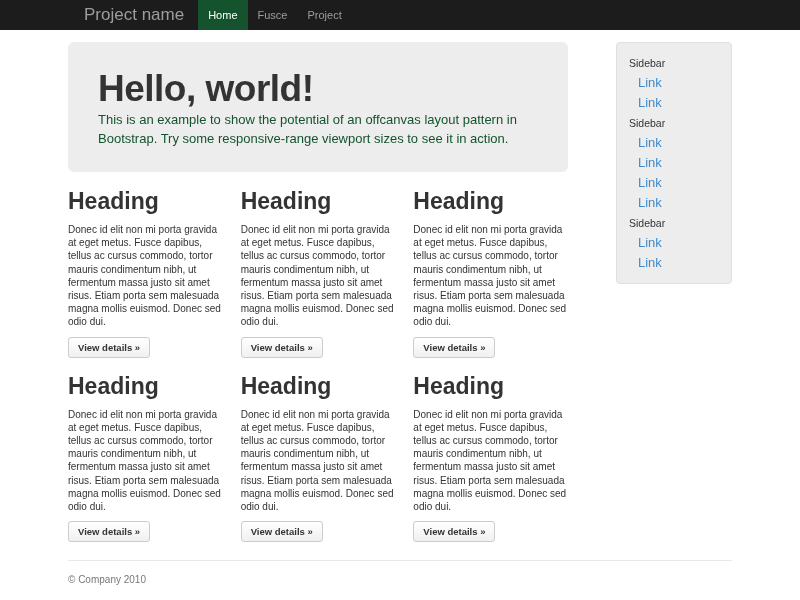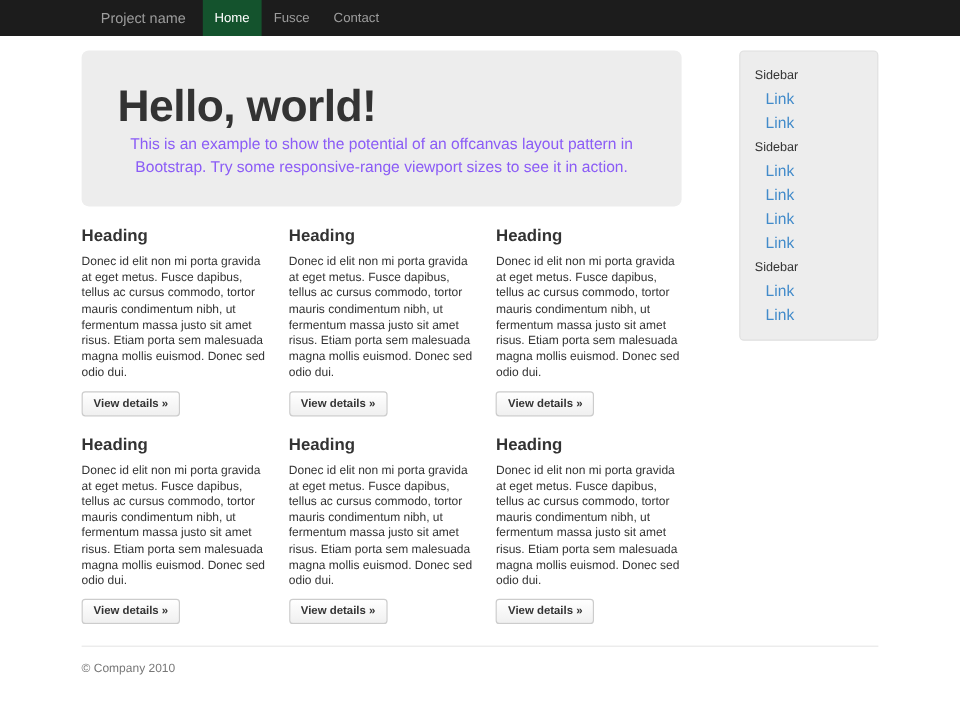--- a/index.html
+++ b/index.html
@@ -20,21 +20,21 @@
   }
   .navbar-inner {
     width: 664px;
     margin: 0 auto;
     height: 30px;
     display: flex;
     align-items: stretch;
   }
   .brand {
     color: #9d9d9d;
-    font-size: 12px;
+    font-size: 17px;
     line-height: 30px;
     padding: 0 14px 0 16px;
     text-decoration: none;
     white-space: nowrap;
     text-align: right;
   }
   .nav { display: flex; list-style: none; }
   .nav-item {
     color: #9d9d9d;
     font-size: 11px;
@@ -69,34 +69,33 @@
   }
   .jumbotron h1 {
     font-size: 37px;
     font-weight: bold;
     color: #333333;
     letter-spacing: -0.5px;
   }
   .jumbotron p {
     font-size: 13px;
     line-height: 19px;
-    color: #8b5cf6;
+    color: #14532d;
     max-width: 445px;
-    text-align: center;
   }
 
   
   .cards {
     display: grid;
     grid-template-columns: repeat(3, 1fr);
     column-gap: 18px;
     row-gap: 15px;
   }
   .card h2 {
-    font-size: 14px;
+    font-size: 23px;
     font-weight: bold;
     color: #333333;
     margin-bottom: 8px;
   }
   .card p {
     font-size: 10px;
     line-height: 13.2px;
     color: #333333;
     margin-bottom: 8px;
   }
@@ -151,21 +150,21 @@
 </style>
 </head>
 <body>
 
 <div class="navbar">
   <div class="navbar-inner">
     <a class="brand">Project name</a>
     <nav class="nav">
       <a class="nav-item active">Home</a>
       <a class="nav-item">Fusce</a>
-      <a class="nav-item">Contact</a>
+      <a class="nav-item">Project</a>
     </nav>
   </div>
 </div>
 
 <div class="container">
 
   <div class="main-col">
 
     <div class="jumbotron">
       <h1>Hello, world!</h1>

